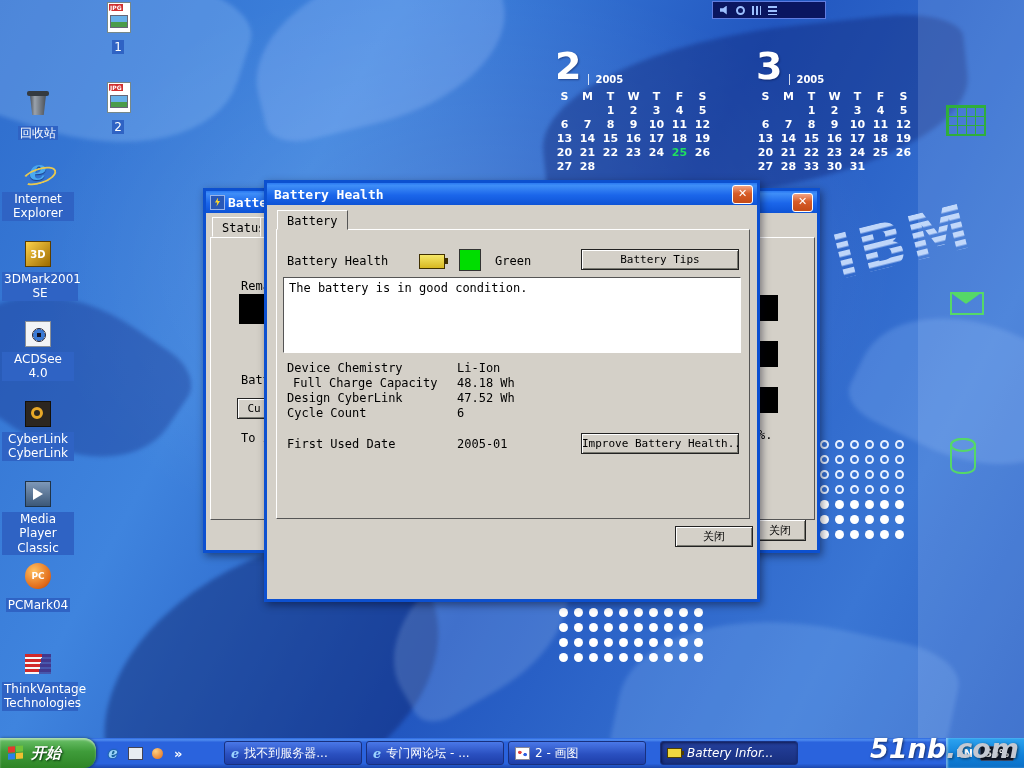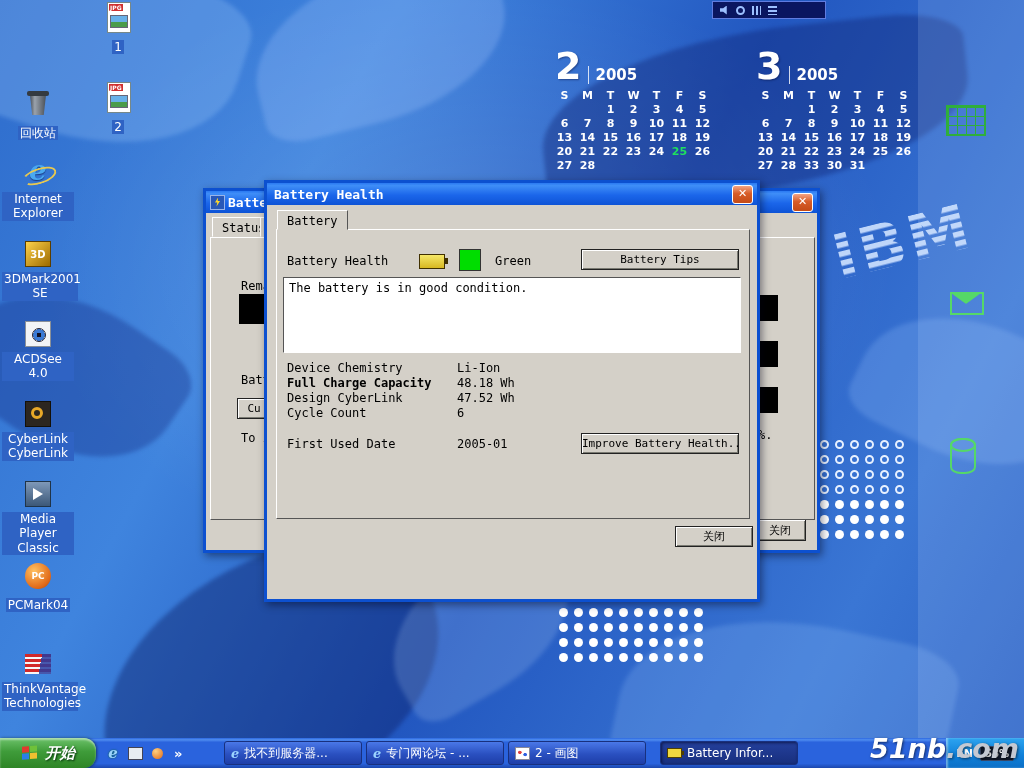--- a/index.html
+++ b/index.html
@@ -8,21 +8,21 @@
          background:linear-gradient(118deg,#2e6ccc 0%,#3f84de 28%,#2257c0 55%,#3a76d4 82%,#2a60c4 100%);}
   #stage::before{content:"";position:absolute;inset:0;
          background:radial-gradient(620px 420px at 45% 35%,rgba(255,255,255,.14),transparent 70%);}
   .leaf{position:absolute;border-radius:62% 18% 58% 16%;filter:blur(2px);}
   #right-band{position:absolute;left:918px;top:0;width:106px;height:768px;background:rgba(190,215,255,.16);}
 
   
   .calendar{position:absolute;color:#fff;z-index:2;}
   .cal-head{display:flex;align-items:flex-start;gap:7px;margin:0 0 5px 2px;}
   .cal-month{font-size:38px;font-weight:bold;line-height:.85;text-shadow:1px 1px 2px rgba(0,0,40,.4);}
-  .cal-year{font-size:15px;font-weight:bold;border-left:1px solid rgba(255,255,255,.8);padding-left:6px;margin-top:16px;}
+  .cal-year{font-size:10px;font-weight:bold;border-left:1px solid rgba(255,255,255,.8);padding-left:6px;margin-top:24px;}
   .cal-grid{display:grid;grid-template-columns:repeat(7,23px);row-gap:1px;}
   .cal-cell{font-size:11px;font-weight:bold;text-align:center;height:13px;line-height:13px;}
   .cal-hl{color:#1fe05e;}
 
   
   .dots{position:absolute;display:grid;z-index:2;}
   .dot{box-sizing:border-box;width:9px;height:9px;margin:3px;border-radius:50%;}
   .dot-f{background:#fff;}
   .dot-h{border:2px solid #e8f1ff;}
   #drive-label{position:absolute;left:535px;top:560px;color:#fff;font-weight:bold;font-size:12px;z-index:2;}
@@ -100,41 +100,41 @@
   .sunken{position:absolute;background:#fff;border:1px solid;border-color:#555 #fff #fff #555;
      font:12px "DejaVu Sans Mono",monospace;padding:3px 5px;box-sizing:border-box;overflow:hidden;}
   .blackbox{position:absolute;background:#000;}
   .batt-ico{position:absolute;width:24px;height:13px;background:linear-gradient(180deg,#f6e868,#d8b820);border:1px solid #403000;}
   .batt-ico::after{content:"";position:absolute;right:-4px;top:3px;width:3px;height:6px;background:#403000;}
   .swatch{position:absolute;width:20px;height:20px;background:#00dd00;border:1px solid #333;}
 
   
   #taskbar{position:absolute;left:0;top:738px;width:1024px;height:30px;z-index:50;display:flex;
      background:linear-gradient(180deg,#2b67e0 0%,#4f8df0 6%,#2a63dd 14%,#2a63dd 85%,#1c47ad 100%);}
-  #start-btn{flex:none;width:96px;height:30px;display:flex;align-items:center;gap:6px;padding-left:22px;box-sizing:border-box;
+  #start-btn{flex:none;width:96px;height:30px;display:flex;align-items:center;gap:6px;padding-left:8px;box-sizing:border-box;
      background:linear-gradient(180deg,#6cc26a,#3f9c3a 45%,#2e8526);border-radius:0 12px 12px 0;
      box-shadow:inset 0 2px 2px rgba(255,255,255,.45),1px 0 3px rgba(0,20,0,.5);cursor:pointer;
      color:#fff;font:bold italic 15px "DejaVu Sans",sans-serif;text-shadow:1px 1px 2px #05320a;}
   .flag{position:relative;width:17px;height:15px;flex:none;transform:skewY(-5deg);}
   .flag i{position:absolute;width:7px;height:6px;}
   .flag .f1{left:0;top:0;background:#e23a2e;}
   .flag .f2{left:8px;top:0;background:#6fc13a;}
   .flag .f3{left:0;top:7px;background:#2a7fe8;}
   .flag .f4{left:8px;top:7px;background:#f0c030;}
   #quick-launch{flex:none;width:118px;display:flex;align-items:center;gap:4px;padding-left:8px;}
   .ql{width:18px;height:20px;display:flex;align-items:center;justify-content:center;cursor:pointer;}
   .ql-e{color:#9cd4ff;font:italic bold 15px "DejaVu Serif",serif;text-shadow:0 0 2px #063;}
   .ql-win{width:13px;height:11px;background:#e8ecf2;border:1px solid #445;}
   .ql-ball{width:11px;height:11px;border-radius:50%;background:radial-gradient(circle at 35% 30%,#ffd080,#e06818);}
   .chev{color:#fff;font-weight:bold;font-size:13px;margin-left:4px;cursor:pointer;}
   .task{flex:none;width:138px;height:24px;margin:3px 2px 0 2px;border-radius:3px;border:1px solid #18307e;
      background:linear-gradient(180deg,#4a78e8,#2a50c0 55%,#1e3ea8);color:#fff;font-size:12px;
      display:flex;align-items:center;gap:5px;padding:0 6px;box-sizing:border-box;cursor:pointer;
      white-space:nowrap;overflow:hidden;}
-  .task.active{background:linear-gradient(180deg,#24409c,#182f7e);box-shadow:inset 1px 1px 3px rgba(0,0,30,.6);}
+  .task.active{background:linear-gradient(180deg,#24409c,#182f7e);box-shadow:inset 1px 1px 3px rgba(0,0,30,.6);font-style:italic;}
   .task.gap{margin-left:12px;}
   .t-e{color:#9cd4ff;font:italic bold 13px "DejaVu Serif",serif;flex:none;}
   .t-paint{width:13px;height:11px;flex:none;background:#fff;border:1px solid #889;
      background-image:radial-gradient(circle at 30% 40%,#e04040 1.5px,transparent 2px),radial-gradient(circle at 70% 60%,#3060e0 1.5px,transparent 2px);}
   .t-batt{width:13px;height:8px;flex:none;background:#f0d840;border:1px solid #504000;position:relative;}
   .t-batt::after{content:"";position:absolute;right:-3px;top:2px;width:2px;height:4px;background:#504000;}
   #tray{margin-left:auto;display:flex;align-items:center;gap:7px;padding:0 10px 0 10px;
      background:linear-gradient(180deg,#2da4f0,#0f7fd8 60%,#0b6fc6);box-shadow:inset 2px 0 2px rgba(255,255,255,.4);}
   #tray-lang{color:#fff;font:bold 11px "DejaVu Sans",sans-serif;}
   #tray-batt{background:#101828;border:1px solid #3a4a6a;border-radius:2px;color:#fff;font:bold 10px "DejaVu Sans",sans-serif;padding:1px 4px;}
@@ -473,21 +473,21 @@
       <span class="lbl" style="left:10px;top:24px;">Battery Health</span>
       <div class="batt-ico" style="left:142px;top:24px;"></div>
       <div class="swatch" style="left:182px;top:19px;"></div>
       <span class="lbl" style="left:218px;top:24px;">Green</span>
       <button class="cbtn" style="left:304px;top:19px;width:158px;">Battery Tips</button>
       <div class="sunken" style="left:6px;top:47px;width:458px;height:76px;">
         <span>The battery is in good condition.</span>
       </div>
       <span class="lbl" style="left:10px;top:131px;">Device Chemistry</span>
       <span class="lbl" style="left:180px;top:131px;">Li-Ion</span>
-      <span class="lbl" style="left:10px;top:146px;font-weight:bold;">Full Charge Capacity</span>
+      <span class="lbl" style="left:16px;top:146px;">Full Charge Capacity</span>
       <span class="lbl" style="left:180px;top:146px;">48.18 Wh</span>
       <span class="lbl" style="left:10px;top:161px;">Design CyberLink</span>
       <span class="lbl" style="left:180px;top:161px;">47.52 Wh</span>
       <span class="lbl" style="left:10px;top:176px;">Cycle Count</span>
       <span class="lbl" style="left:180px;top:176px;">6</span>
       <span class="lbl" style="left:10px;top:207px;">First Used Date</span>
       <span class="lbl" style="left:180px;top:207px;">2005-01</span>
       <button class="cbtn" style="left:304px;top:203px;width:158px;">Improve Battery Health...</button>
     </div>
     <button class="cbtn" style="left:411px;top:346px;width:78px;">关闭</button>

